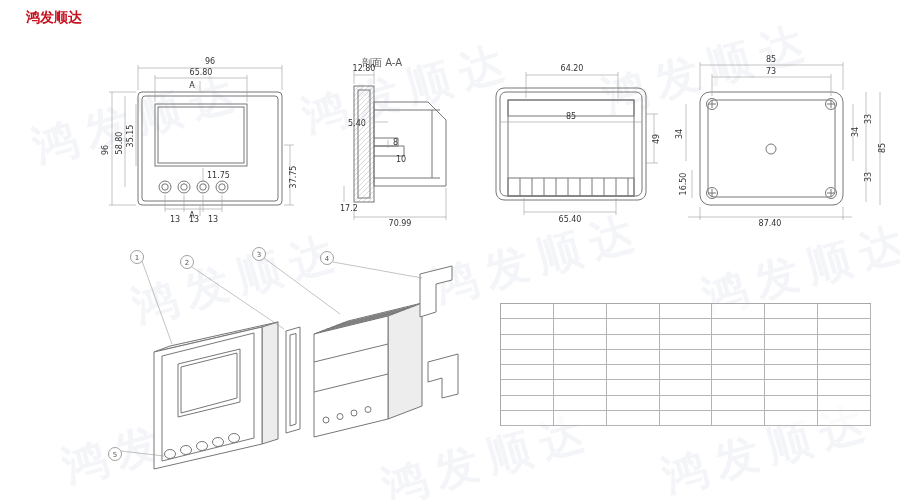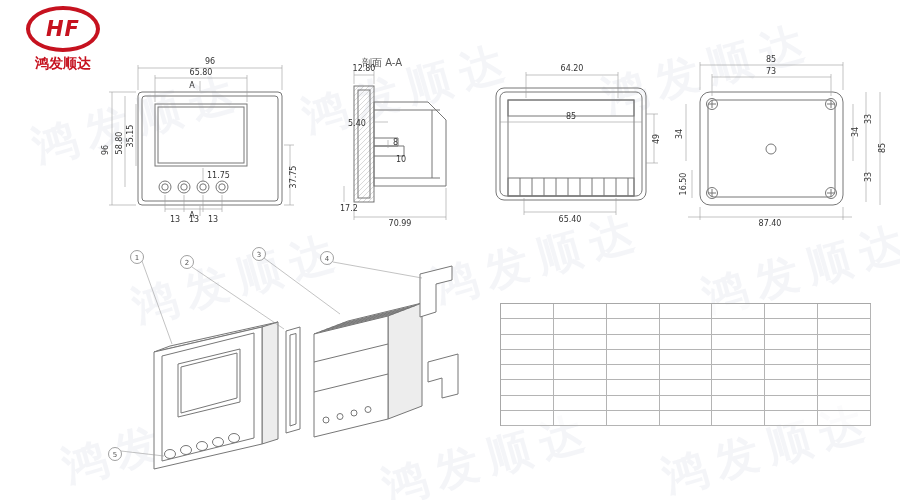--- a/index.html
+++ b/index.html
@@ -29,23 +29,20 @@
   <span class="wm" style="left:600px;top:40px">鸿发顺达</span>
   <span class="wm" style="left:130px;top:250px">鸿发顺达</span>
   <span class="wm" style="left:430px;top:230px">鸿发顺达</span>
   <span class="wm" style="left:700px;top:240px">鸿发顺达</span>
   <span class="wm" style="left:60px;top:410px">鸿发顺达</span>
   <span class="wm" style="left:380px;top:430px">鸿发顺达</span>
   <span class="wm" style="left:660px;top:420px">鸿发顺达</span>
 </div>
 
 <div class="abs" style="left:26px;top:6px;text-align:center">
-  <div id="logo-mark">
-    <span id="logo-mono">HF</span>
-  </div>
   <div id="logo-company">鸿发顺达</div>
 </div>
 
 <div class="abs" id="section-title" style="left:362px;top:56px">剖面 A-A</div>
 
 <svg class="abs" style="left:95px;top:50px" width="215" height="178" viewBox="0 0 215 178">
   <g class="part">
     <rect x="43" y="42" width="144" height="113" rx="4"></rect>
     <rect x="47" y="46" width="136" height="105" rx="3"></rect>
     <rect x="60" y="54" width="92" height="62"></rect>

